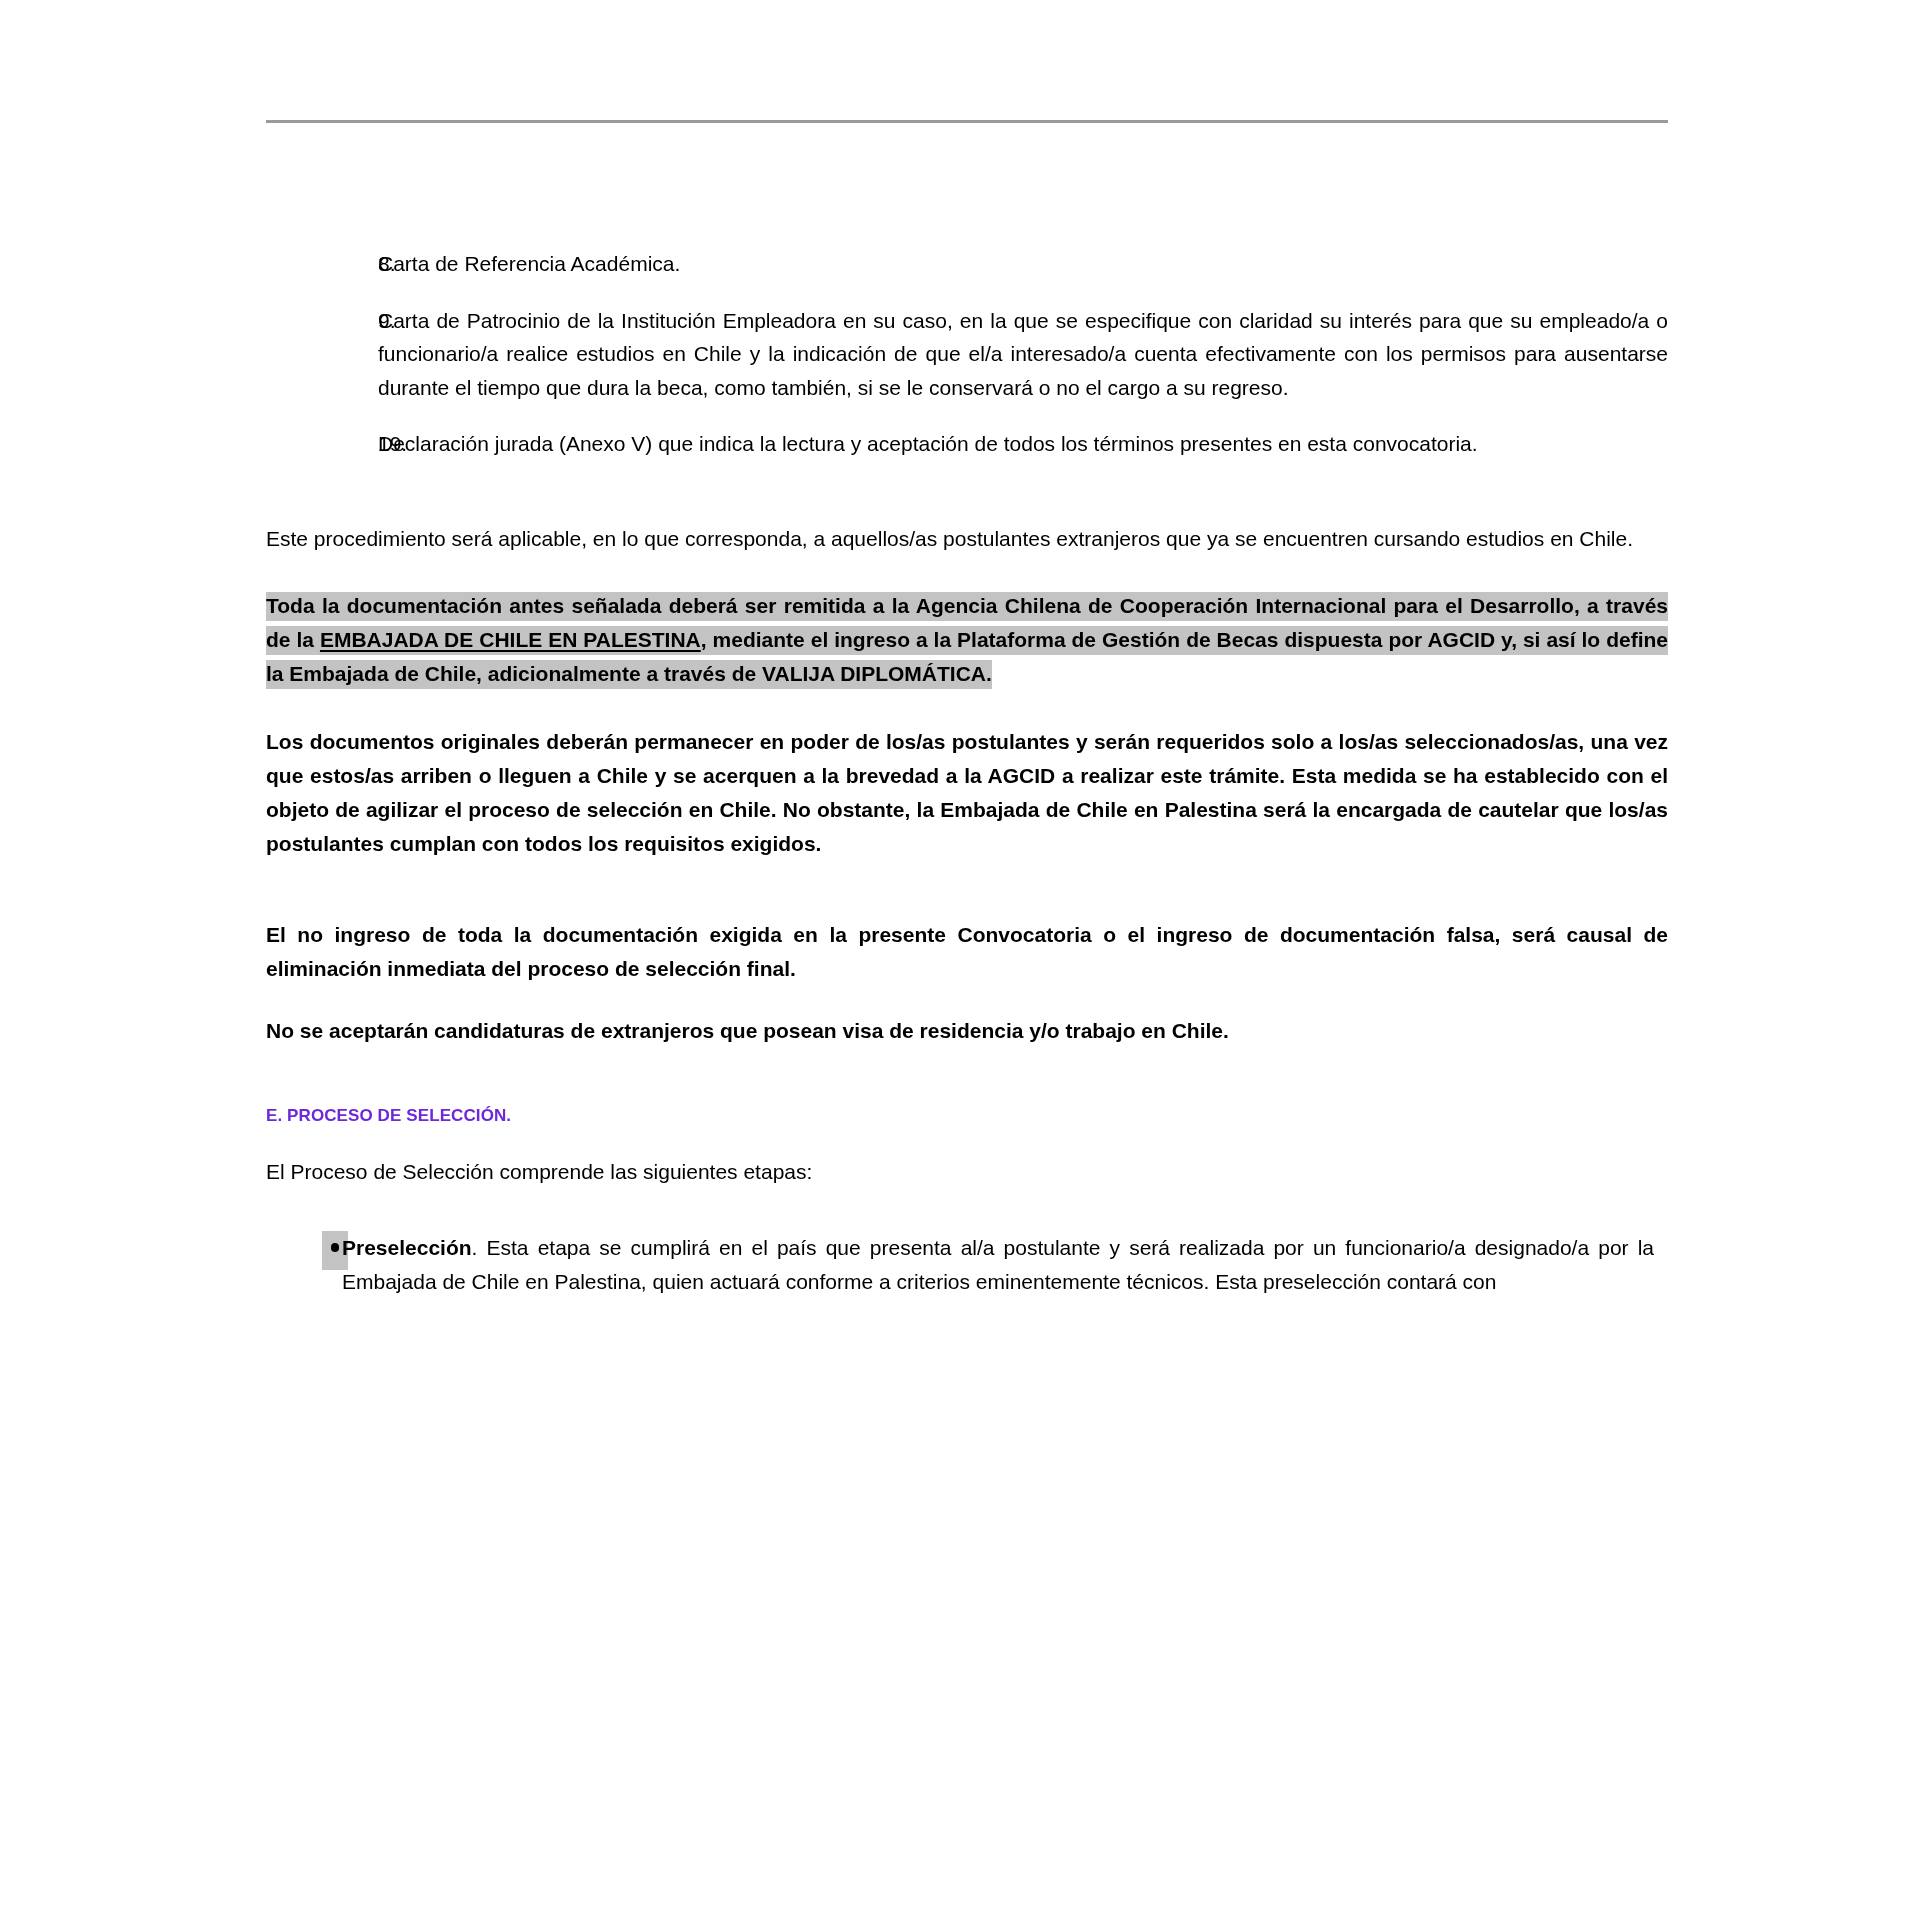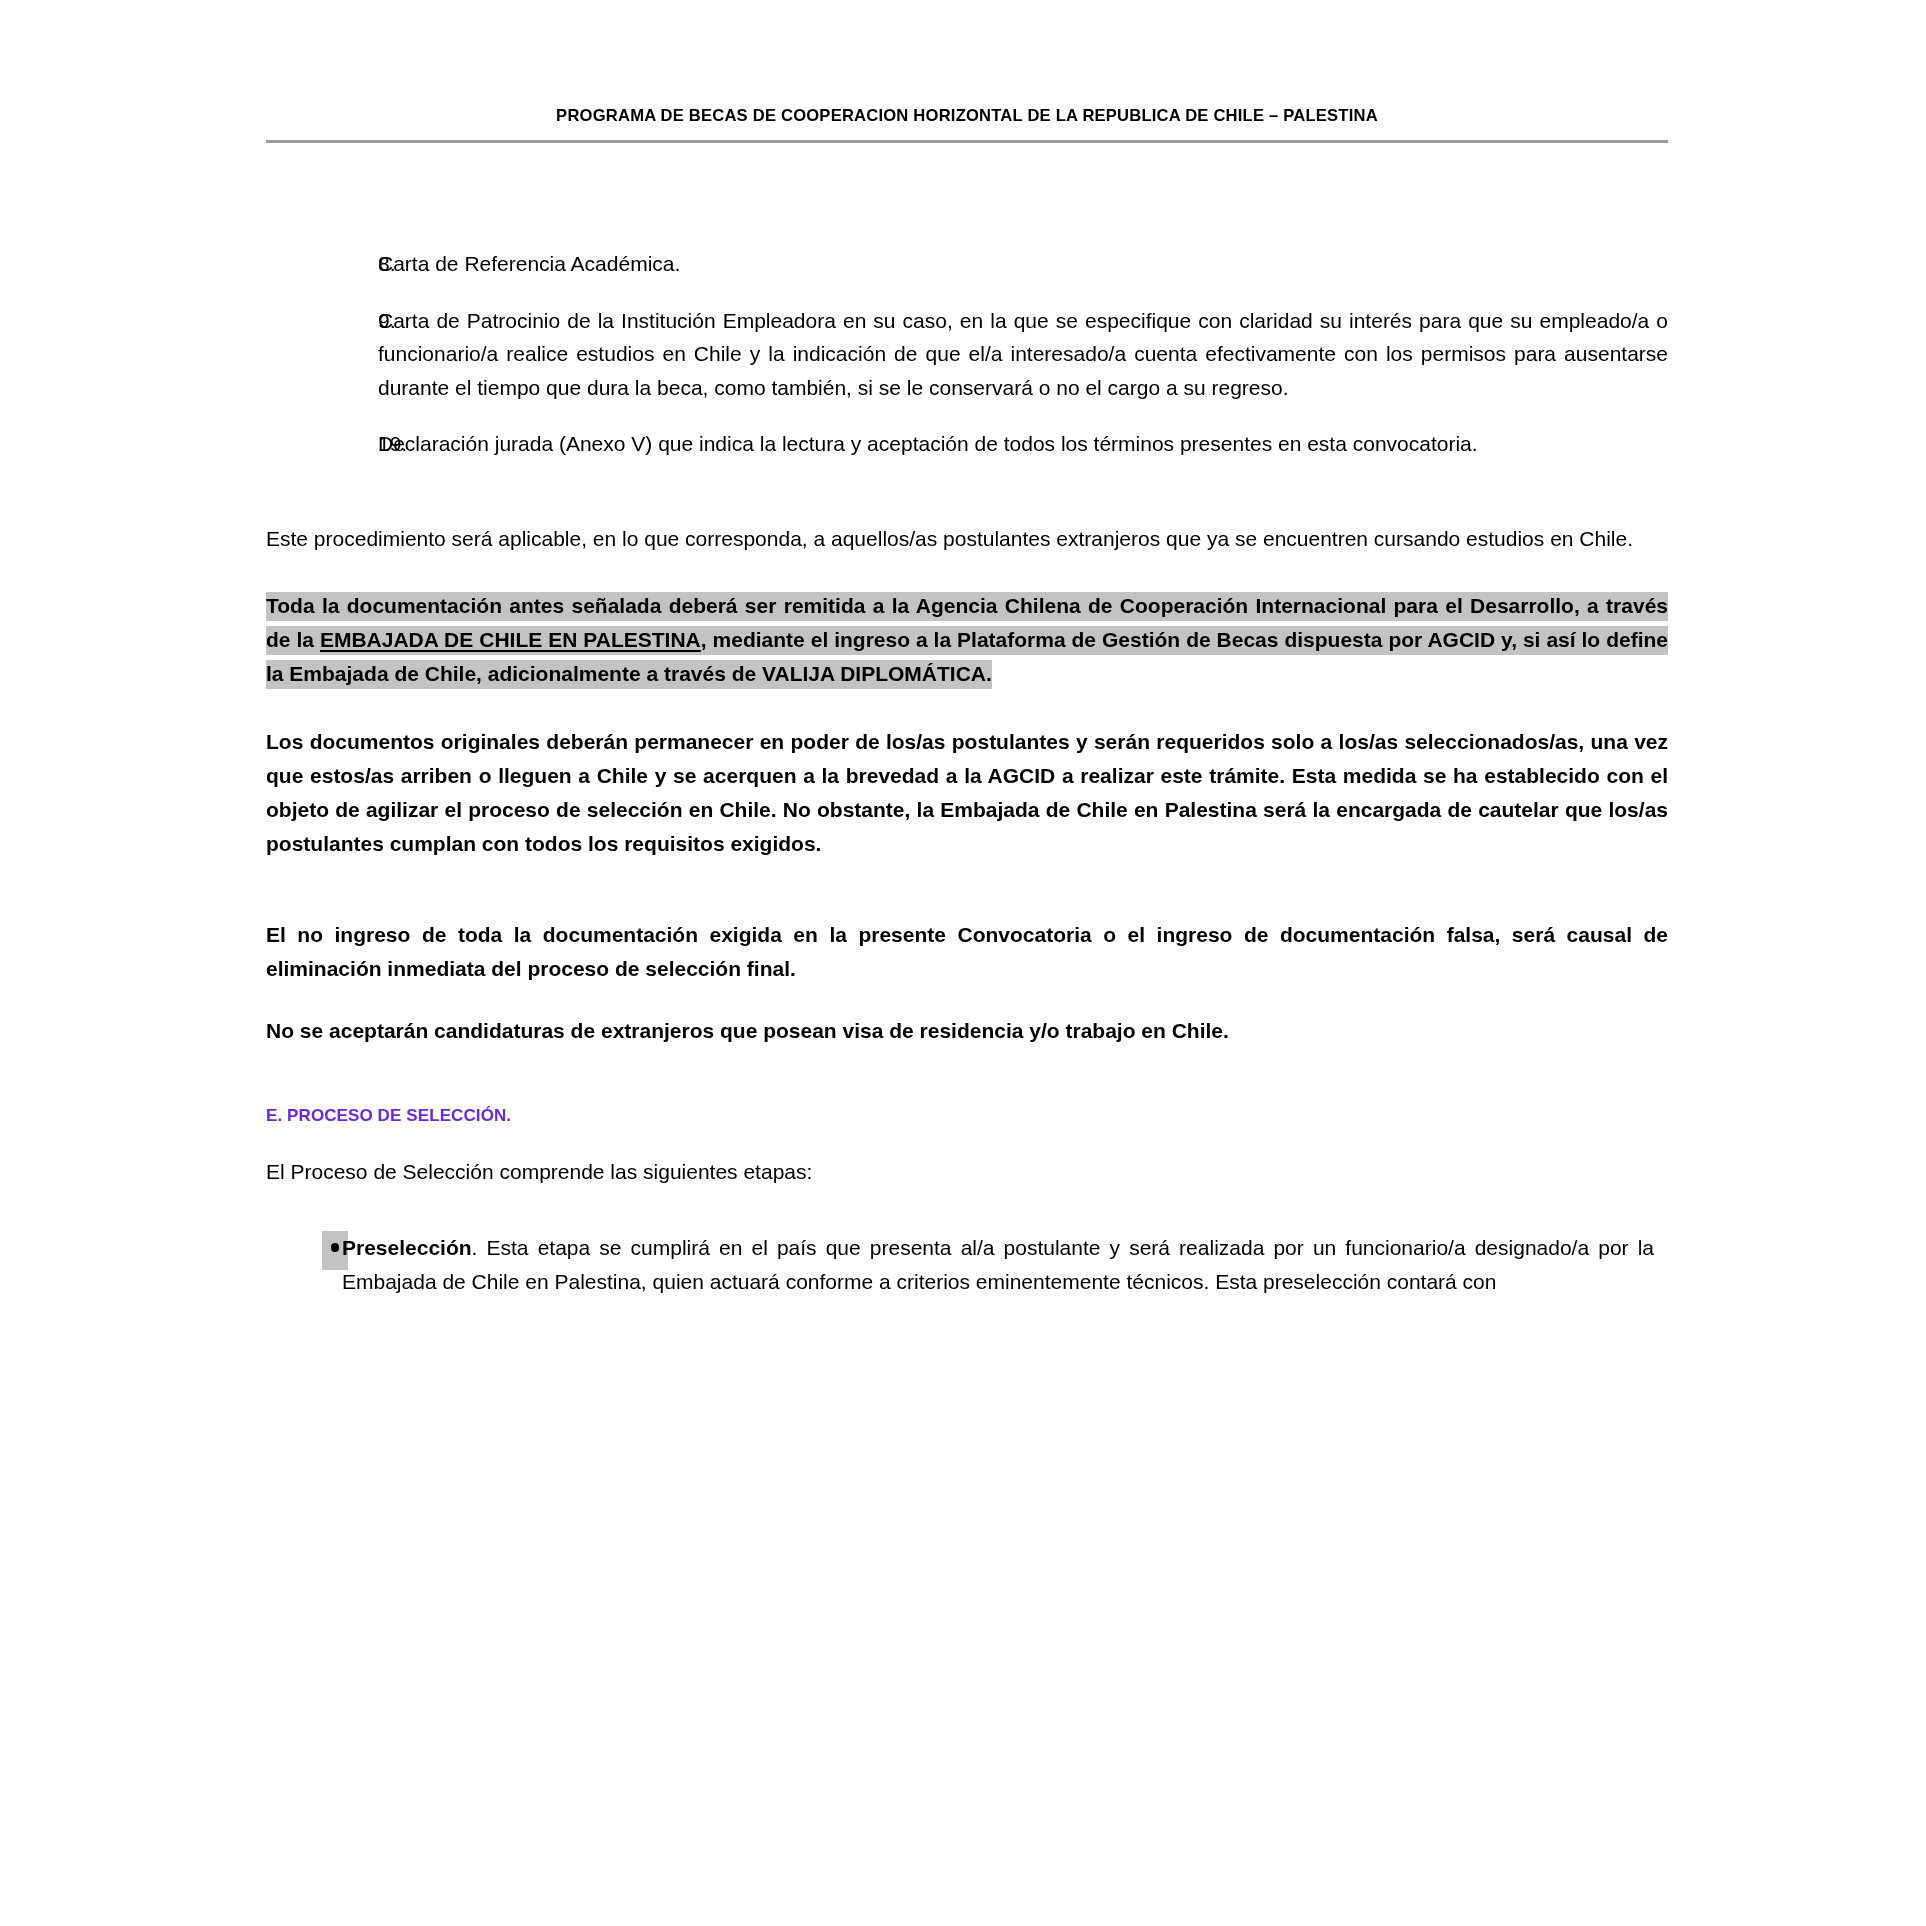--- a/index.html
+++ b/index.html
@@ -160,21 +160,20 @@
     text-justify: inter-word;
   }
   .bullet-text .lead { font-weight: bold; }
 </style>
 </head>
 <body>
 
 <div class="page">
 
   <div class="header">
-    <div class="header-title">PROGRAMA DE BECAS DE COOPERACION HORIZONTAL DE LA REPUBLICA DE CHILE – PALESTINA</div>
     <div class="header-rule"></div>
   </div>
 
   <div class="content">
 
     <ul class="num-list">
       <li class="num-item">
         <span class="num-marker">8.</span>
         <span class="num-text">Carta de Referencia Académica.</span>
       </li>

